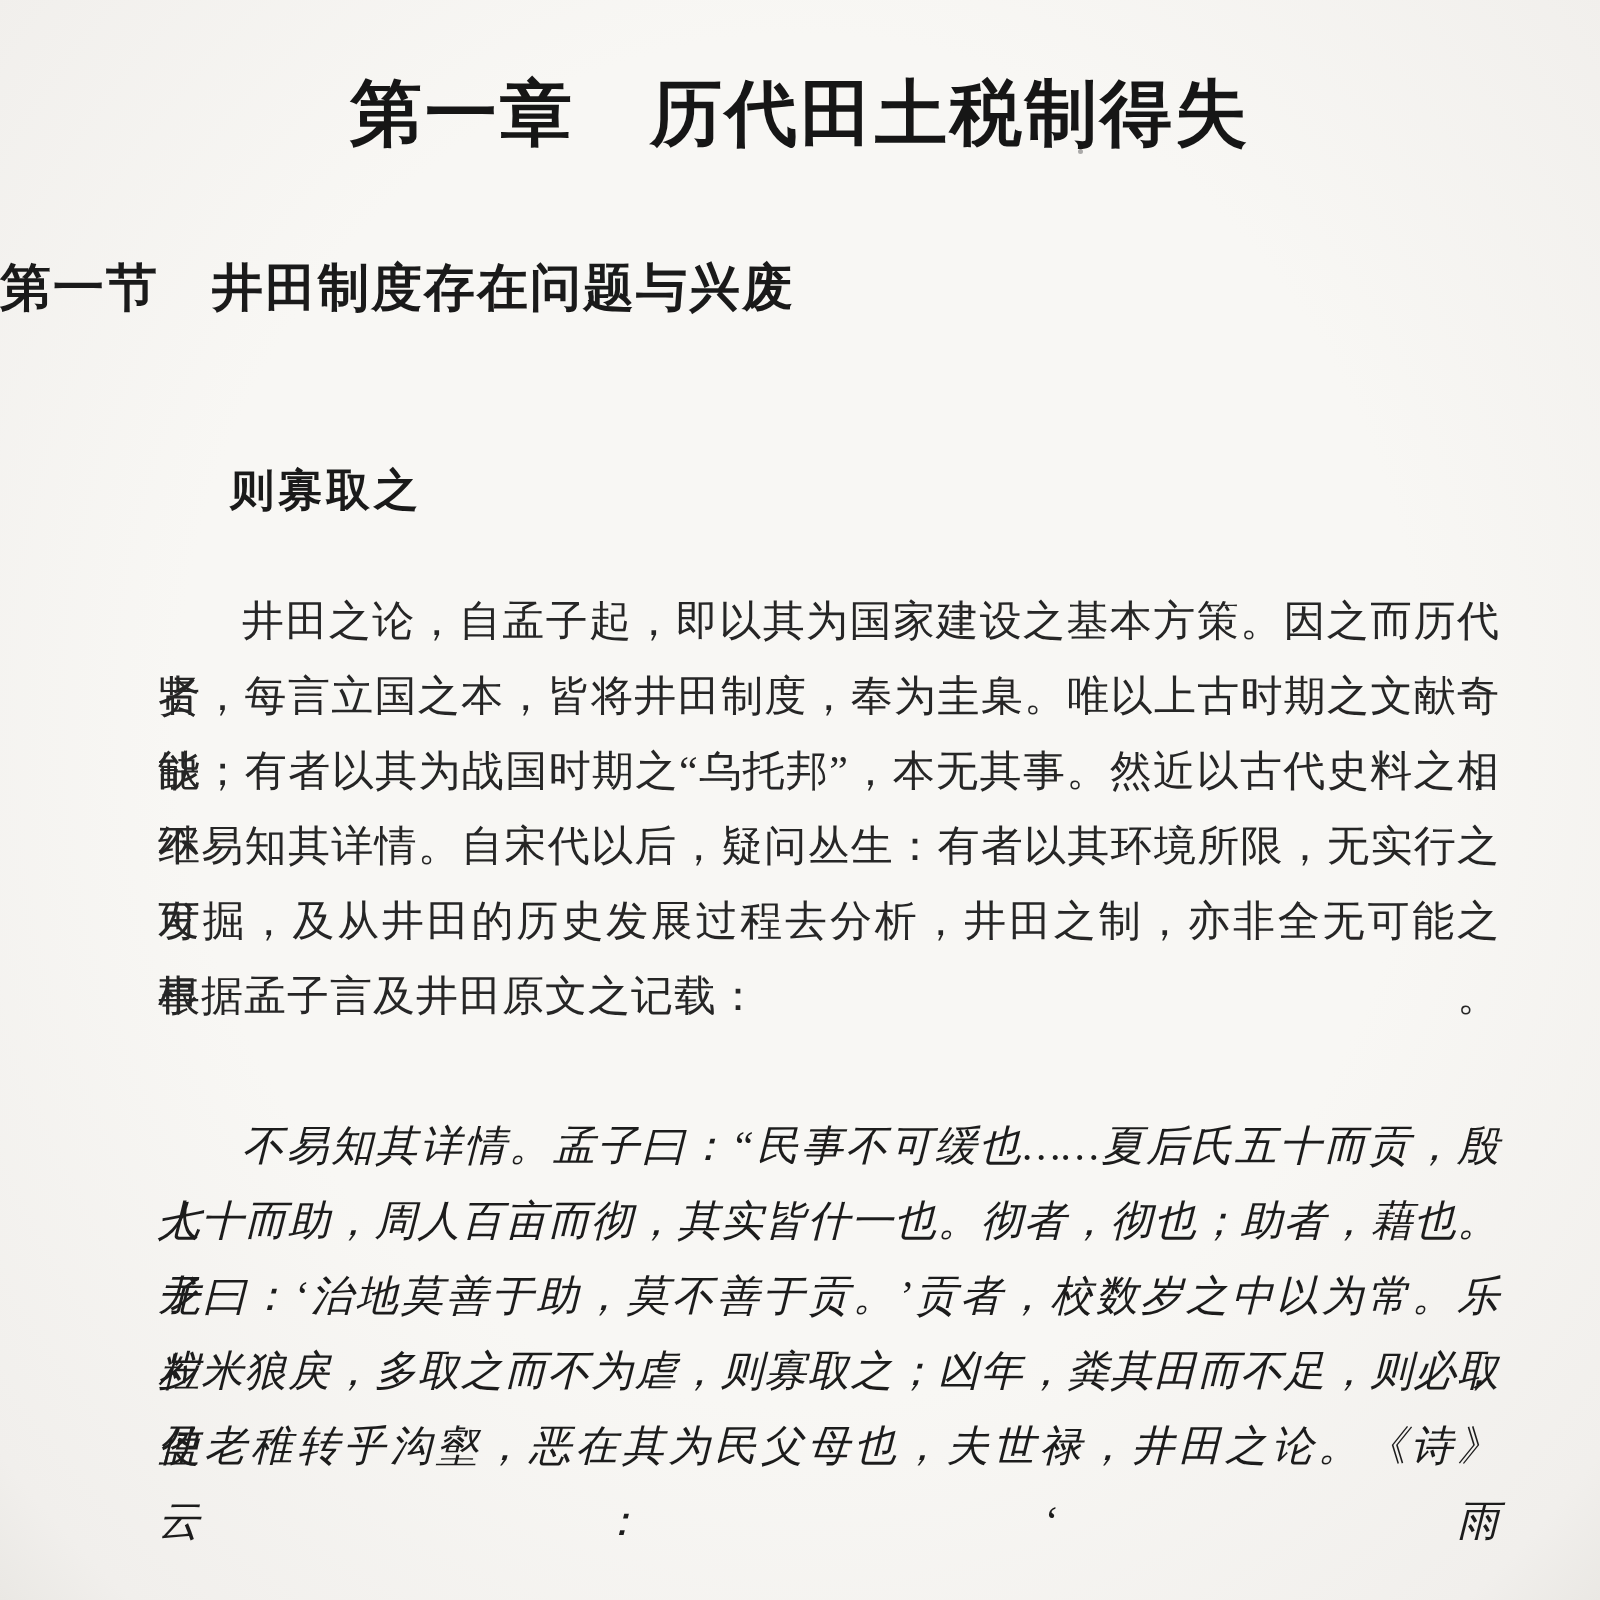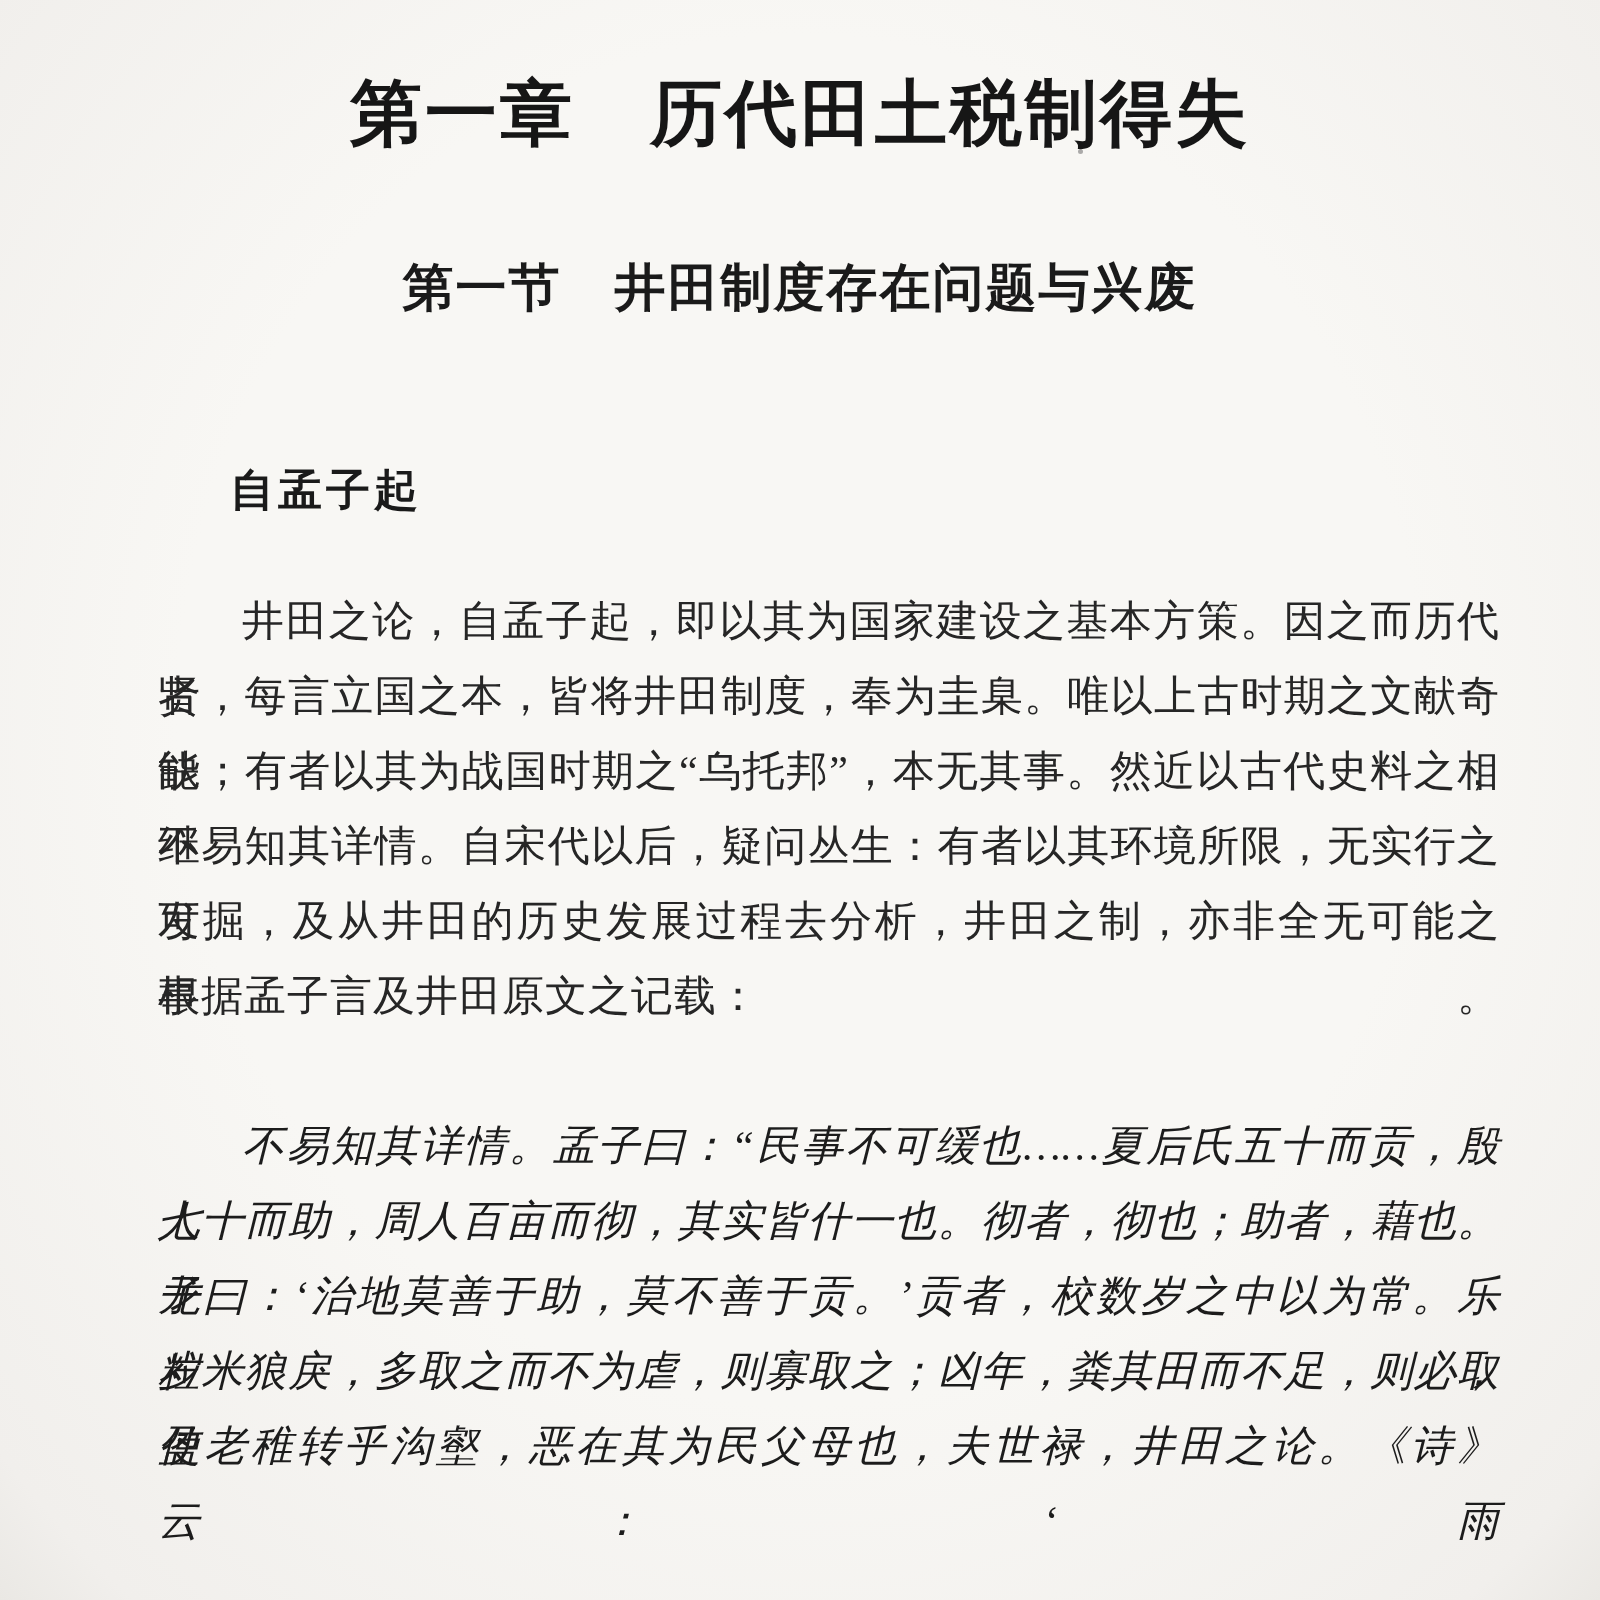--- a/index.html
+++ b/index.html
@@ -16,21 +16,20 @@
     padding-top: 66px;
     text-align: center;
     font-size: 72px;
     font-weight: 800;
     letter-spacing: 3px;
     color: #161616;
     font-family: "Liberation Serif", "DejaVu Serif", serif;
   }
   .section-title {
     margin-top: 92px;
-    text-align: center;
     font-size: 51px;
     font-weight: 700;
     letter-spacing: 2px;
     color: #1a1a1a;
     font-family: "Liberation Sans", "DejaVu Sans", sans-serif;
   }
   .subheading {
     margin: 138px 0 0 230px;
     font-size: 44px;
     font-weight: 700;
@@ -75,21 +74,21 @@
 </style>
 </head>
 <body>
 
 <div class="page">
 
   <div class="chapter-title">第一章　历代田土税制得失</div>
 
   <div class="section-title">第一节　井田制度存在问题与兴废</div>
 
-  <div class="subheading">自孟子起</div>
+  <div class="subheading">则寡取之</div>
 
   <div class="text-column">
     <div class="line fill indent">井田之论，自孟子起，即以其为国家建设之基本方策。因之而历代贤</div>
     <div class="line fill">者，每言立国之本，皆将井田制度，奉为圭臬。唯以上古时期之文献奇缺，</div>
     <div class="line fill">能；有者以其为战国时期之“乌托邦”，本无其事。然近以古代史料之相继</div>
     <div class="line fill">不易知其详情。自宋代以后，疑问丛生：有者以其环境所限，无实行之可</div>
     <div class="line fill">发掘，及从井田的历史发展过程去分析，井田之制，亦非全无可能之事。</div>
     <div class="line">根据孟子言及井田原文之记载：</div>
 
     <div class="blank-line"></div>

